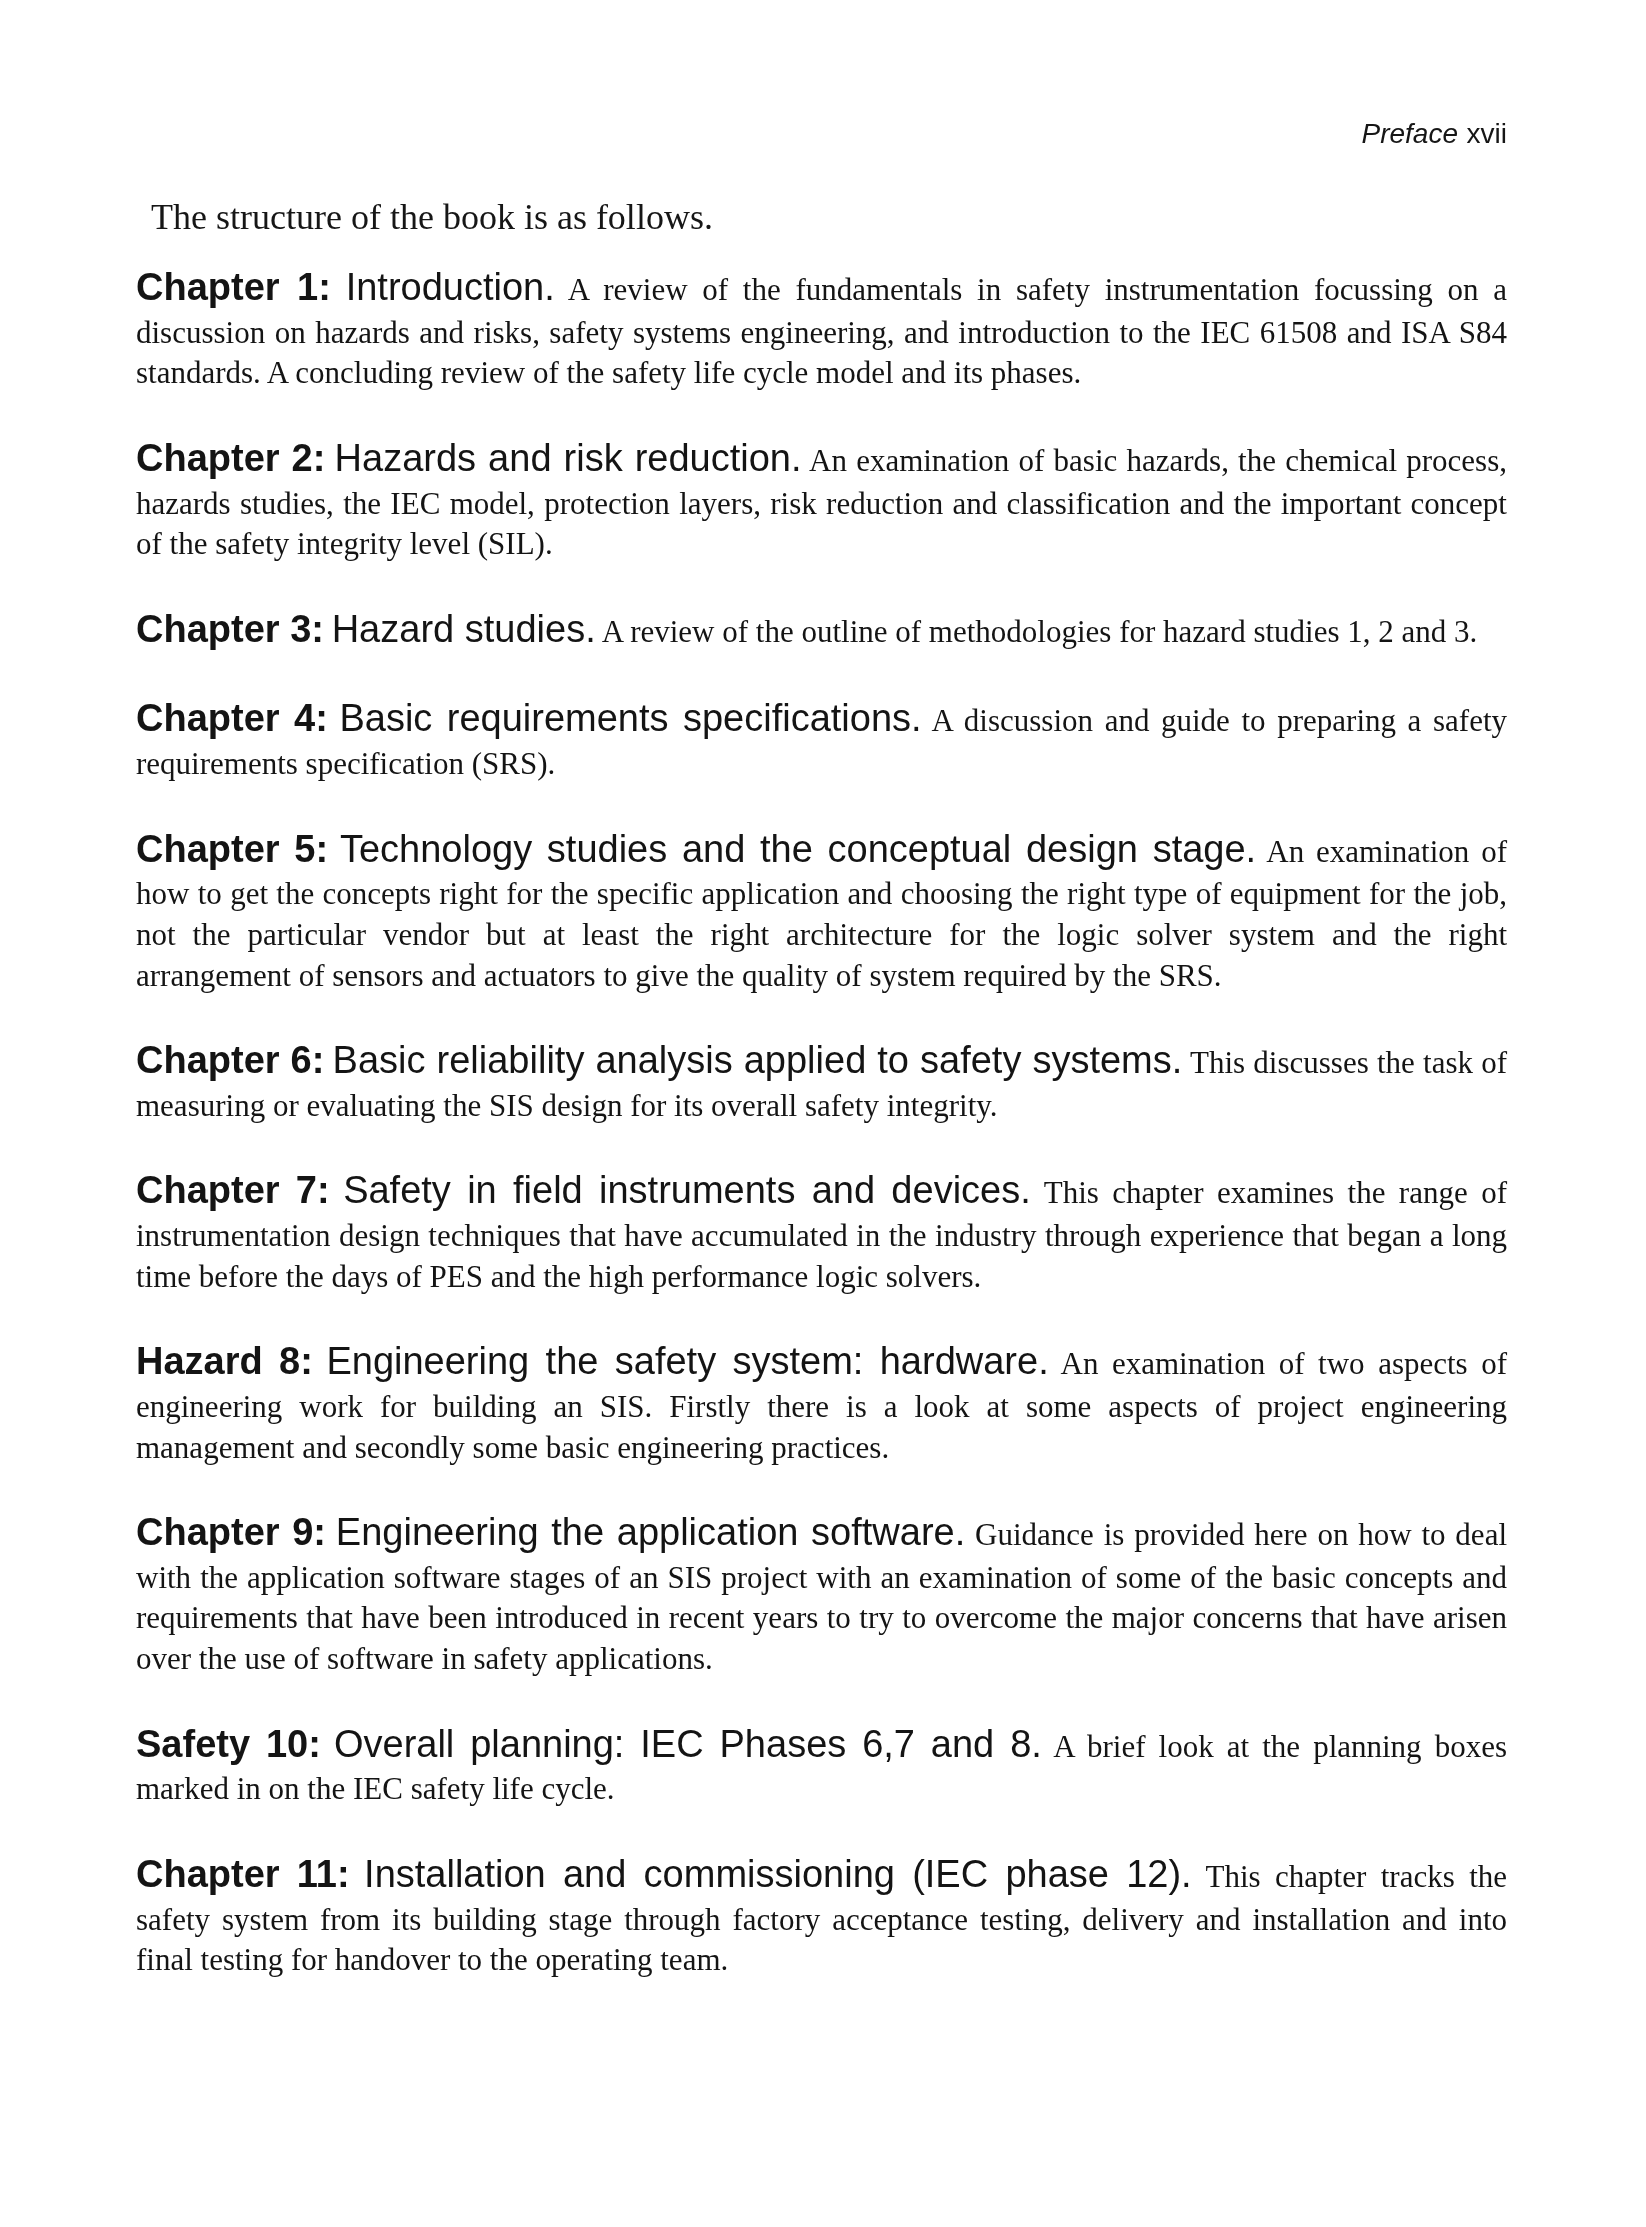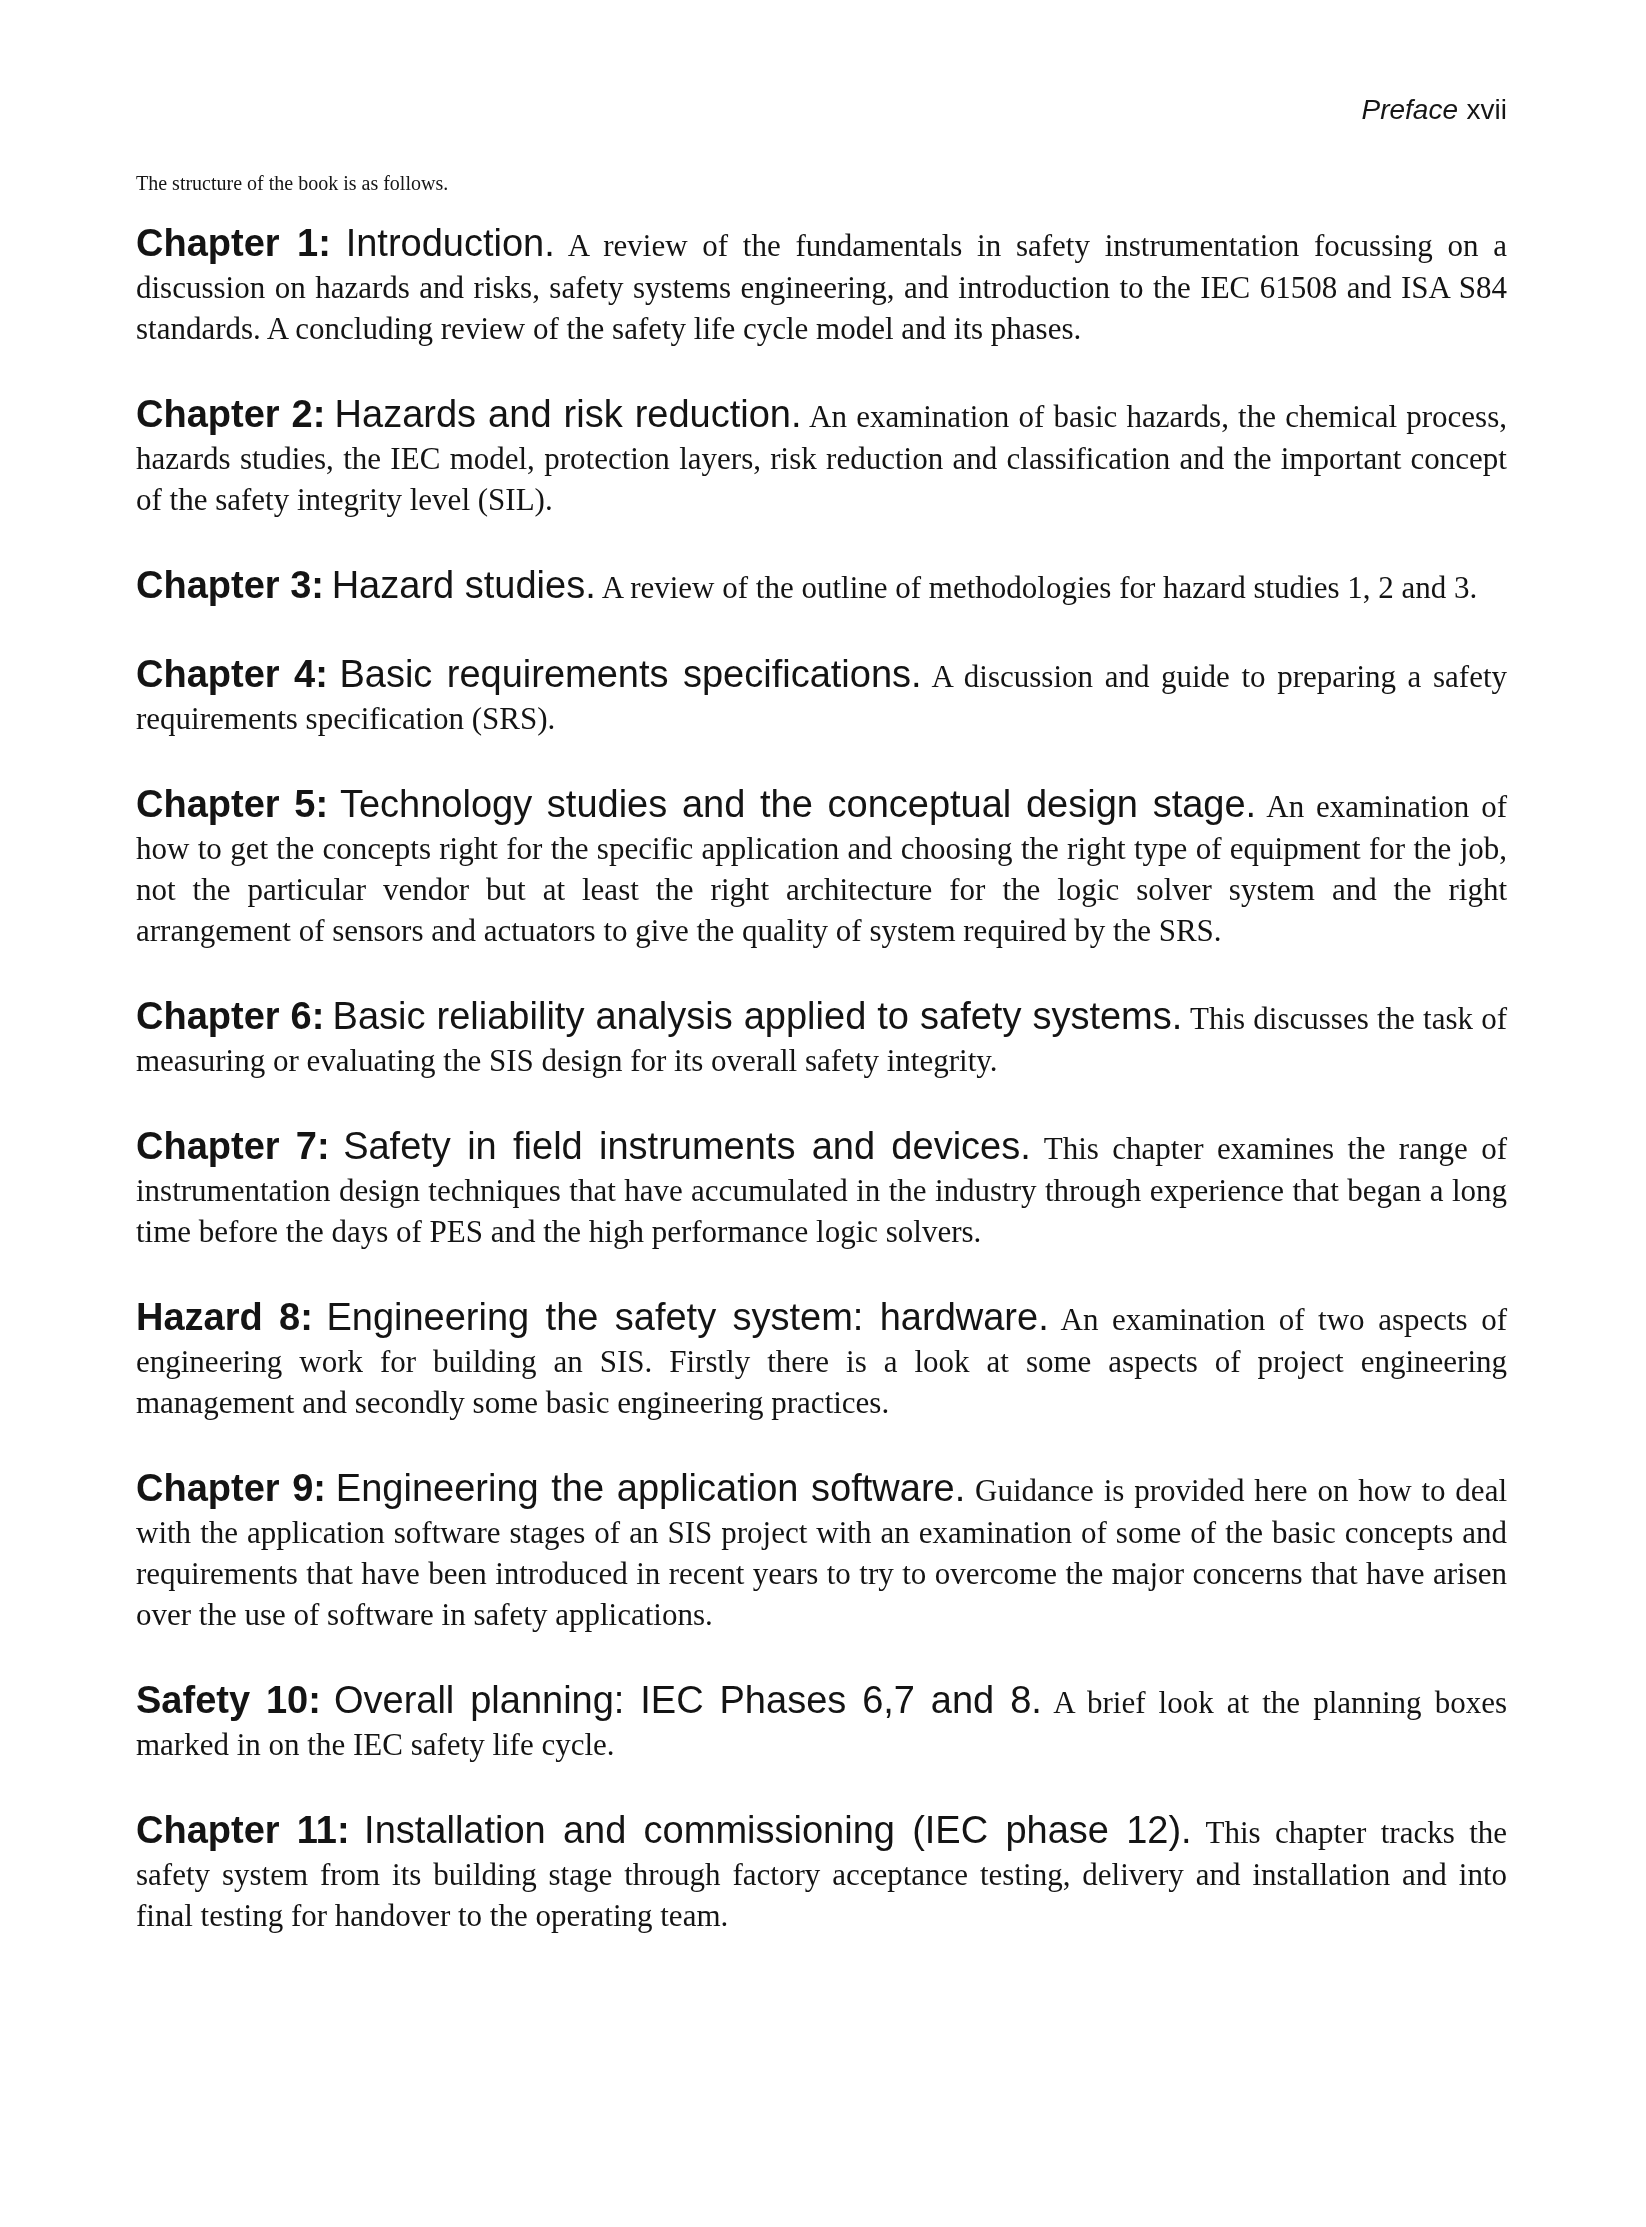--- a/index.html
+++ b/index.html
@@ -7,37 +7,37 @@
   body {
     width: 1646px;
     height: 2227px;
     background: #f4f4f2;
     font-family: "Liberation Serif", serif;
   }
   .page {
     width: 1646px;
     height: 2227px;
     background: #ffffff;
-    padding: 93px 139px 0 136px;
+    padding: 117px 139px 0 136px;
     color: #161616;
     overflow: hidden;
   }
   .running-header {
     text-align: right;
     font-family: "Liberation Sans", sans-serif;
     font-size: 28px;
     line-height: 1.2;
     margin: 0 0 43px 0;
   }
   .running-header .preface { font-style: italic; }
   .running-header .pagenum { margin-left: 8.6px; }
   .intro {
-    font-size: 20px;
+    font-size: 36px;
     line-height: 1.3;
-    margin: 0;
+    margin: 15px;
   }
   p.chapter {
     margin: 39px 0 0 0;
     text-align: justify;
     font-size: 31px;
     line-height: 1.32;
     color: #141414;
   }
   p.chapter.first { margin-top: 22px; }
   .ch-label {

